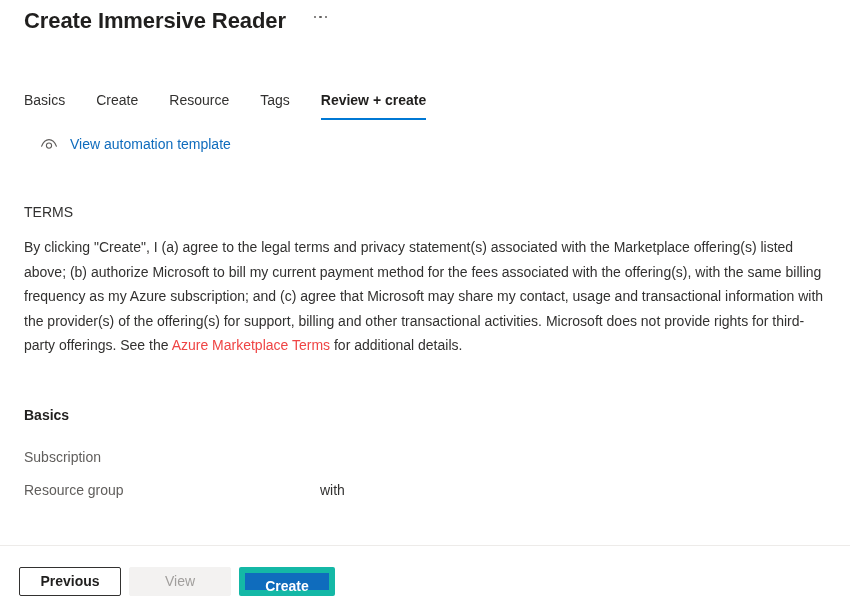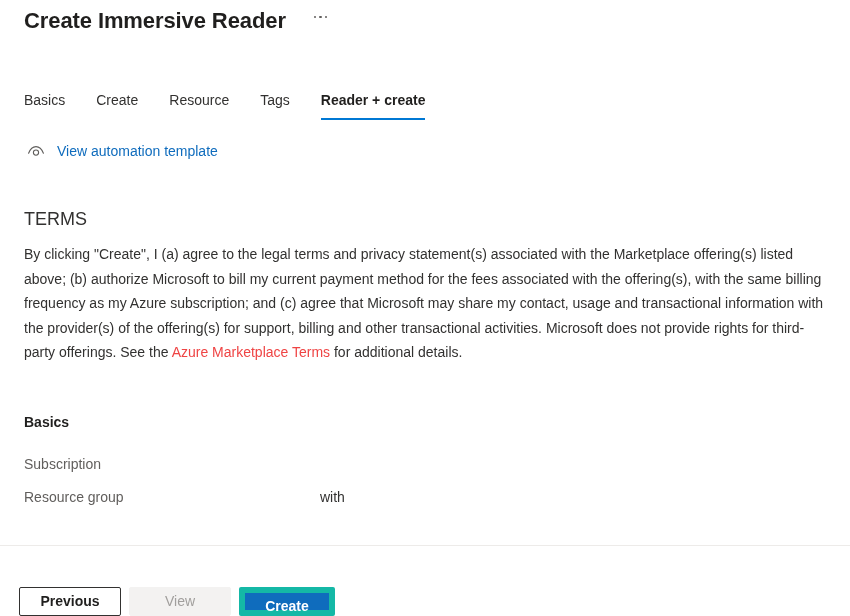--- a/index.html
+++ b/index.html
@@ -79,22 +79,22 @@
   .tab.selected {
     font-weight: bold;
     color: #201f1e;
     border-bottom: 2px solid #0078d4;
   }
 
   
   .automation-row {
     display: flex;
     align-items: flex-start;
-    padding-left: 27px;
-    margin-top: 21px;
+    padding-left: 40px;
+    margin-top: 14px;
     flex: 0 0 auto;
   }
   .automation-link {
     display: inline-flex;
     align-items: center;
     cursor: pointer;
     text-decoration: none;
   }
   .eye-icon {
     width: 18px;
@@ -111,21 +111,21 @@
 
   
   .content {
     flex: 1 1 auto;
     overflow: hidden;
     padding: 0 24px 0 24px;
     position: relative;
   }
 
   .section-caps {
-    font-size: 18px;
+    font-size: 14px;
     color: #323130;
     margin-top: 48px;
     line-height: 20px;
   }
 
   .terms-text {
     font-size: 14px;
     line-height: 24.5px;
     color: #323130;
     margin-top: 13px;
@@ -165,21 +165,21 @@
     color: #323130;
     line-height: 20px;
   }
 
   
   .footer {
     flex: 0 0 auto;
     height: 70px;
     border-top: 1px solid #edebe9;
     display: flex;
-    align-items: flex-end;
+    align-items: center;
     padding-left: 19px;
     gap: 8px;
     background: #ffffff;
   }
   .btn {
     font-family: "Liberation Sans", sans-serif;
     font-size: 14px;
     height: 29px;
     min-width: 102px;
     padding: 0 16px;
@@ -222,21 +222,21 @@
       <span class="dot"></span>
       <span class="dot"></span>
     </div>
   </div>
 
   <div class="tabs">
     <div class="tab">Basics</div>
     <div class="tab">Create</div>
     <div class="tab">Resource</div>
     <div class="tab">Tags</div>
-    <div class="tab selected">Reader + create</div>
+    <div class="tab selected">Review + create</div>
   </div>
 
   <div class="automation-row">
     <a class="automation-link">
       <span class="eye-icon">
         <svg width="18" height="18" viewBox="0 0 18 18" xmlns="http://www.w3.org/2000/svg">
           <path d="M1.6 11.2 C3.4 6.6 6.0 4.6 9 4.6 C12 4.6 14.6 6.6 16.4 11.2" fill="none" stroke="#605e5c" stroke-width="1.1" stroke-linecap="round"></path>
           <circle cx="9" cy="10.6" r="2.6" fill="none" stroke="#605e5c" stroke-width="1.1"></circle>
         </svg>
       </span>

